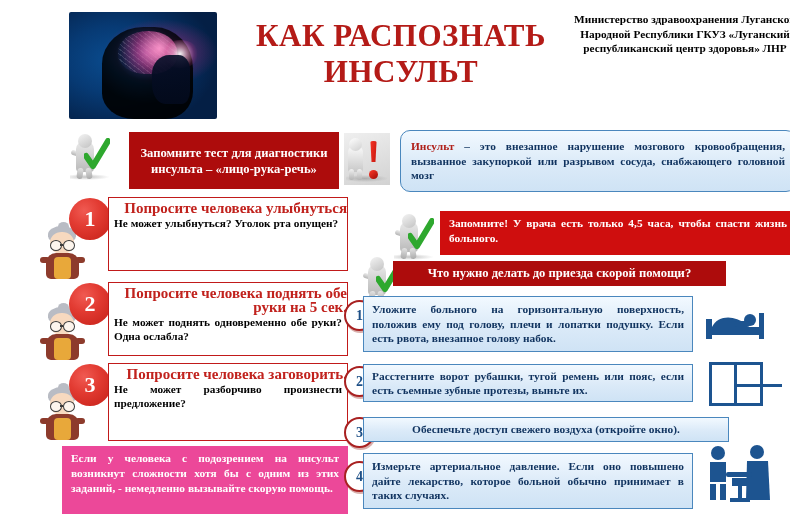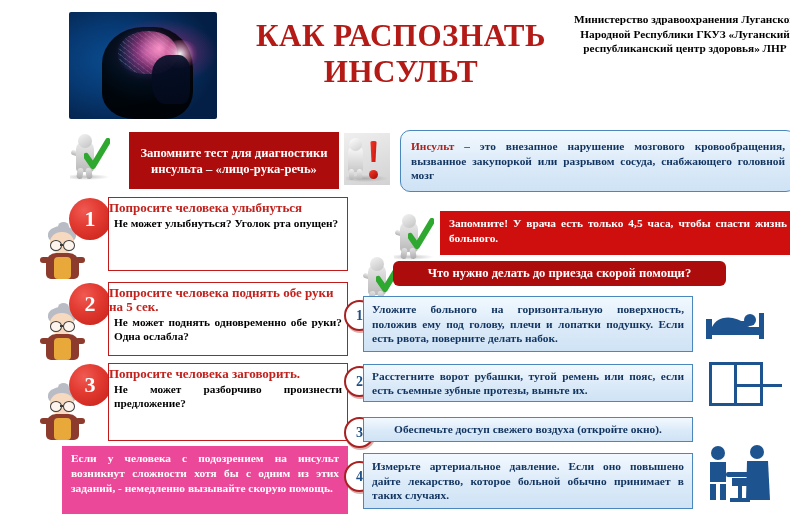--- a/index.html
+++ b/index.html
@@ -149,21 +149,21 @@
   .numbadge{
     position:absolute;width:42px;height:42px;border-radius:50%;
     background:radial-gradient(circle at 36% 30%, #f05a52 0%, #e23b32 40%, #c41f17 100%);
     color:#ffffff;font-weight:bold;font-size:22px;
     display:flex;align-items:center;justify-content:center;
     font-family:"Liberation Serif", serif;
   }
 
   .left-box{position:absolute;}
   .left-box .lb-title{
-    color:#c1221d;font-weight:bold;text-align:left;font-size:13px;line-height:14px;
+    color:#c1221d;font-weight:bold;text-align:right;font-size:15px;line-height:14px;
     padding-top:3px;
   }
   .left-box .lb-body{
     color:#000000;font-weight:bold;font-size:11.3px;line-height:14px;
     text-align:justify;padding:1px 5px 3px 5px;
   }
 
   
   .numcircle{
     position:absolute;width:27px;height:27px;border-radius:50%;
@@ -310,46 +310,46 @@
     <div class="shadow"></div>
     <div class="arm"></div>
     <div class="body"></div>
     <div class="head"></div>
     <div class="leg l"></div>
     <div class="leg r"></div>
     <svg class="tick" viewBox="0 0 26 36">
       <path d="M2 18 L9 28 L24 3" stroke="#2ea82e" stroke-width="6" fill="none" stroke-linecap="round" stroke-linejoin="round"></path>
     </svg>
   </div>
-  <div class="box-dark-red" style="position:absolute;left:381px;top:261px;width:333px;height:25px;display:flex;align-items:center;justify-content:center;font-size:12.6px;box-sizing:border-box;border-radius:6px;">Что нужно делать до приезда скорой помощи?</div>
+  <div class="box-dark-red" style="position:absolute;left:381px;top:261px;width:333px;height:25px;display:flex;align-items:center;justify-content:center;font-size:12.6px;box-sizing:border-box;">Что нужно делать до приезда скорой помощи?</div>
 
   <div class="numcircle" style="left:332px;top:300px;">1</div>
   <div class="box-blue" style="position:absolute;left:351px;top:296px;width:330px;height:56px;box-sizing:border-box;display:flex;align-items:center;">
-    <div class="rb-text">Уложите больного на горизонтальную поверхность, положив ему под голову, плечи и лопатки подушку. Если есть рвота, поверните делать набок.</div>
+    <div class="rb-text">Уложите больного на горизонтальную поверхность, положив ему под голову, плечи и лопатки подушку. Если есть рвота, внезапное голову набок.</div>
   </div>
   <svg class="blue-icon" style="left:692px;top:307px;width:66px;height:36px;" viewBox="0 0 66 36">
     <rect x="2" y="20" width="58" height="8" fill="#1d5490"></rect>
     <rect x="2" y="12" width="6" height="20" fill="#1d5490"></rect>
     <rect x="55" y="6" width="5" height="26" fill="#1d5490"></rect>
     <ellipse cx="46" cy="13" rx="6" ry="6" fill="#1d5490"></ellipse>
     <path d="M8 20 C14 8, 30 8, 42 17 L42 20 Z" fill="#1d5490"></path>
     <rect x="30" y="14" width="16" height="6" rx="3" fill="#1d5490"></rect>
   </svg>
 
   <div class="numcircle" style="left:332px;top:366px;">2</div>
   <div class="box-blue" style="position:absolute;left:351px;top:364px;width:330px;height:38px;box-sizing:border-box;display:flex;align-items:center;">
     <div class="rb-text">Расстегните ворот рубашки, тугой ремень или пояс, если есть съемные зубные протезы, выньте их.</div>
   </div>
   <div class="ic-window" style="left:697px;top:362px;width:54px;height:44px;box-sizing:border-box;">
     <div class="vbar" style="left:22px;top:0;width:3px;height:100%;"></div>
     <div class="vbar" style="left:22px;top:19px;width:100%;height:3px;"></div>
   </div>
 
   <div class="numcircle" style="left:332px;top:417px;">3</div>
-  <div class="box-blue" style="position:absolute;left:351px;top:417px;width:330px;height:25px;box-sizing:border-box;display:flex;align-items:center;">
+  <div class="box-blue" style="position:absolute;left:351px;top:417px;width:366px;height:25px;box-sizing:border-box;display:flex;align-items:center;">
     <div class="rb-text" style="text-align:center;width:100%;padding:0 8px;">Обеспечьте доступ свежего воздуха (откройте окно).</div>
   </div>
 
   <div class="numcircle" style="left:332px;top:461px;">4</div>
   <div class="box-blue" style="position:absolute;left:351px;top:453px;width:330px;height:56px;box-sizing:border-box;display:flex;align-items:center;">
     <div class="rb-text">Измерьте артериальное давление. Если оно повышено дайте лекарство, которое больной обычно принимает в таких случаях.</div>
   </div>
   <svg class="blue-icon" style="left:690px;top:444px;width:74px;height:62px;" viewBox="0 0 74 62">
     <circle cx="16" cy="9" r="7" fill="#1d5490"></circle>
     <path d="M8 18 h16 v20 h-16 z" fill="#1d5490"></path>

